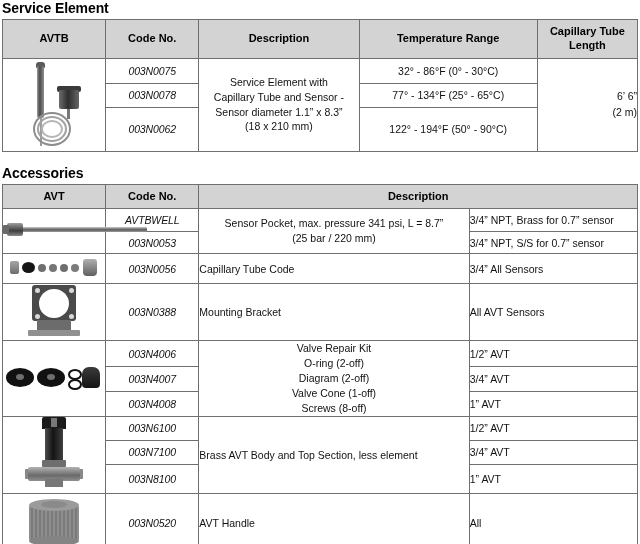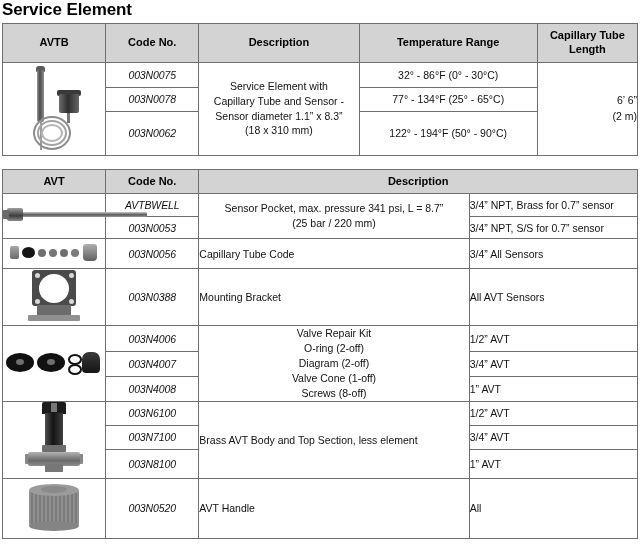--- a/index.html
+++ b/index.html
@@ -14,21 +14,21 @@
     color: #000000;
     -webkit-font-smoothing: antialiased;
   }
   .page {
     position: relative;
     width: 640px;
     height: 544px;
     overflow: hidden;
   }
   .section-title {
-    font-size: 17px;
+    font-size: 14px;
     font-weight: bold;
     color: #000;
     margin: 0;
     padding: 0 0 3px 2px;
     letter-spacing: -0.1px;
   }
   .tbl-wrap {
     padding: 0 2px 0 2px;
   }
   table.spec {
@@ -284,21 +284,21 @@
               <span class="tail"></span>
               <span class="coil"></span><span class="coil2"></span><span class="coil3"></span>
             </span>
           </td>
           <td class="code pad-c" style="height:24px">003N0075</td>
           <td class="desc-block" rowspan="3">
             <div class="desc-lines">
               <div>Service Element with</div>
               <div>Capillary Tube and Sensor -</div>
               <div>Sensor diameter 1.1” x 8.3”</div>
-              <div>(18 x 310 mm)</div>
+              <div>(18 x 210 mm)</div>
             </div>
           </td>
           <td class="temp" style="height:24px">32° - 86°F (0° - 30°C)</td>
           <td class="len" rowspan="3">
             <div>6’ 6”</div>
             <div>(2 m)</div>
           </td>
         </tr>
         <tr>
           <td class="code pad-c" style="height:23px">003N0078</td>
@@ -309,20 +309,21 @@
           <td class="temp" style="height:43px">122° - 194°F (50° - 90°C)</td>
         </tr>
       </tbody>
     </table>
     </div>
   </div>
 
   <div class="gap"></div>
 
   <div class="section">
+    <div class="section-title">Accessories</div>
 
     <div class="tbl-wrap">
     <table class="spec">
       <colgroup>
         <col style="width:103px">
             <col style="width:93px">
         <col style="width:270px">
             <col style="width:168px">
       </colgroup>
       <thead>

